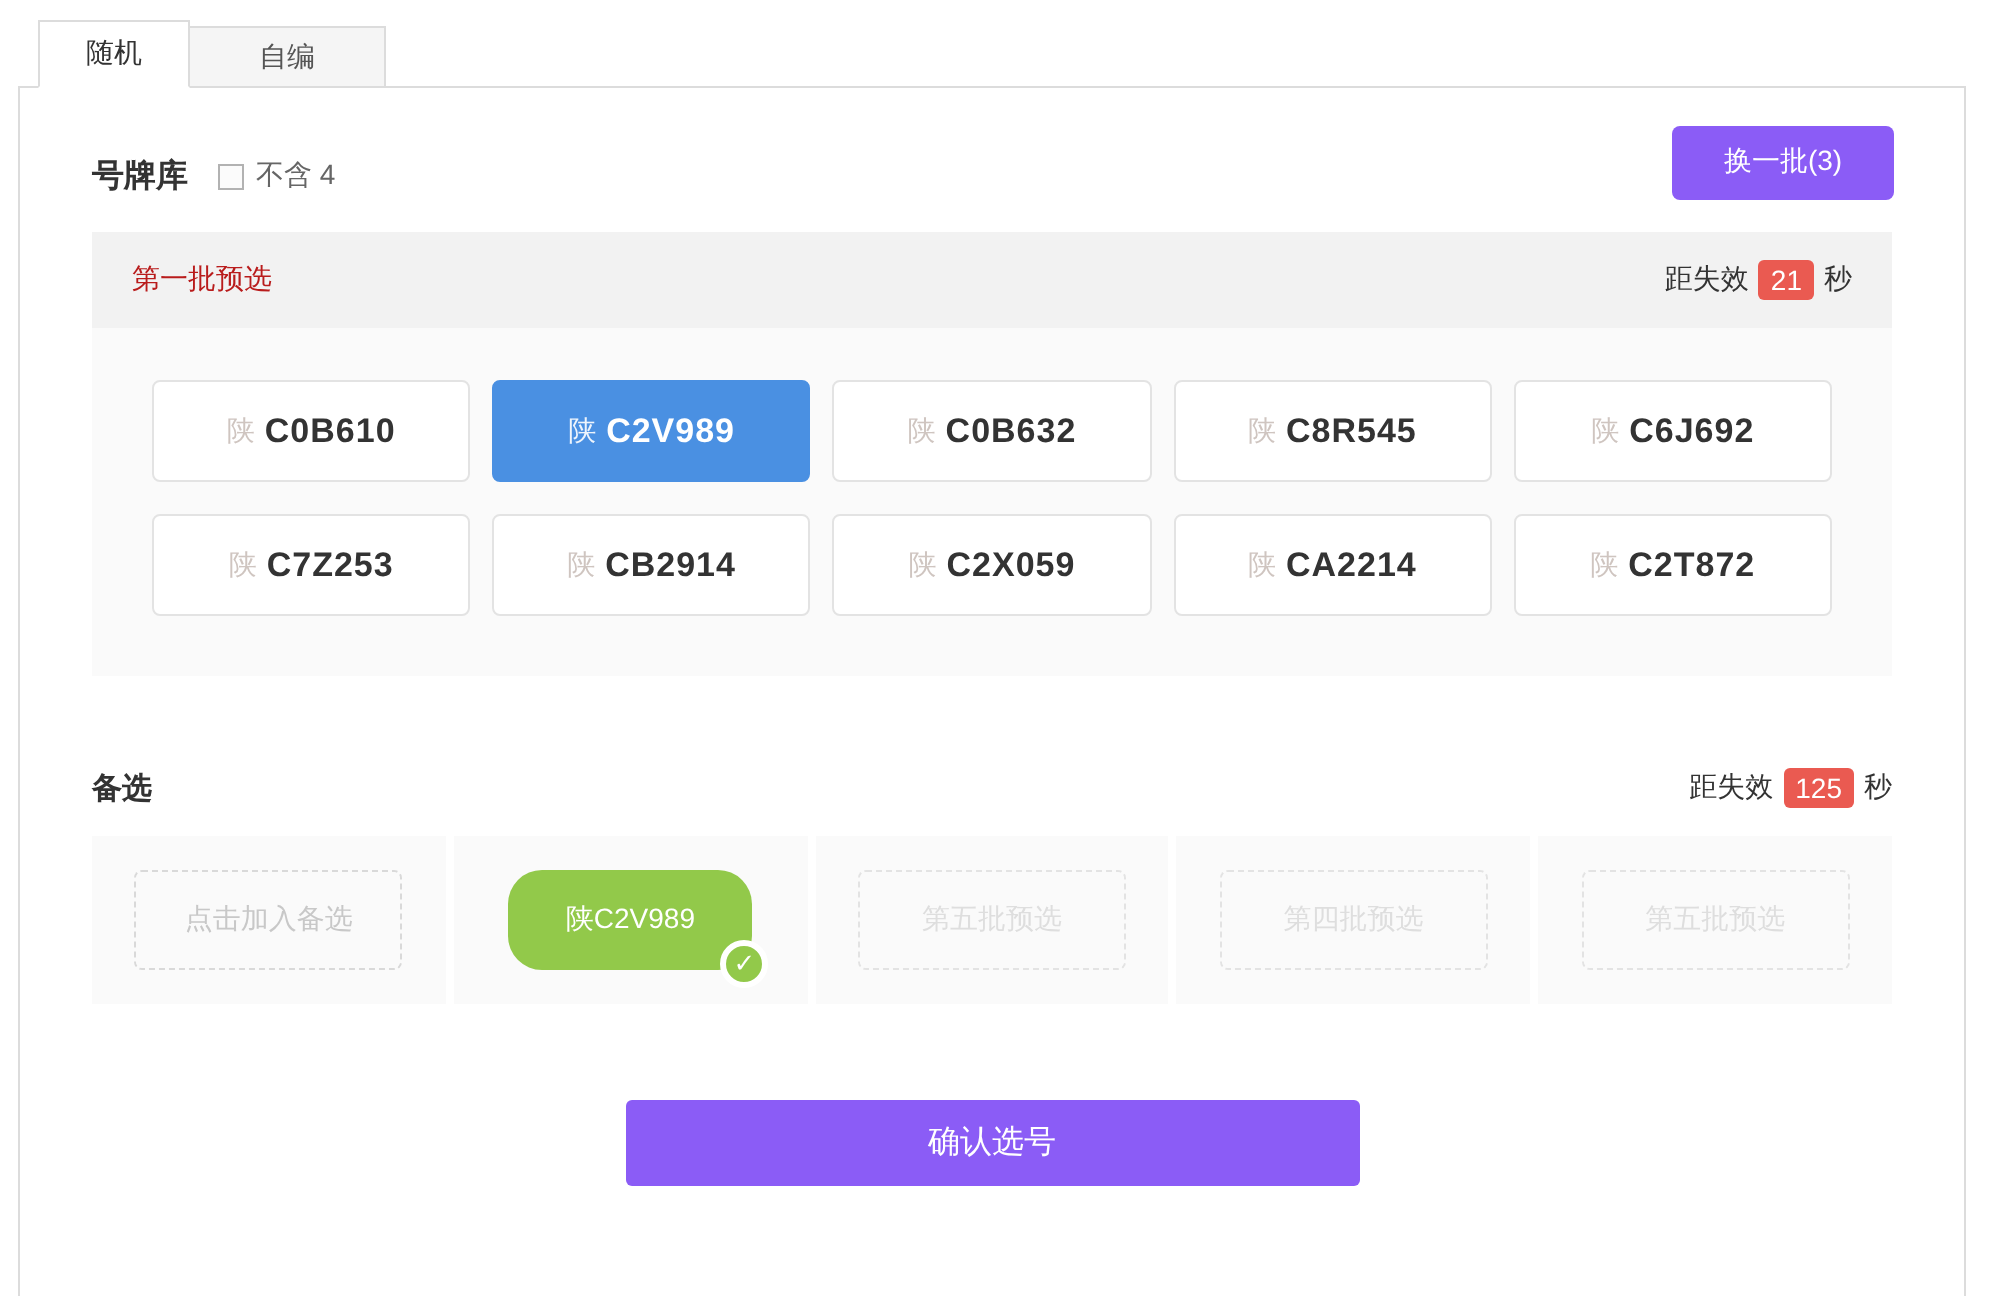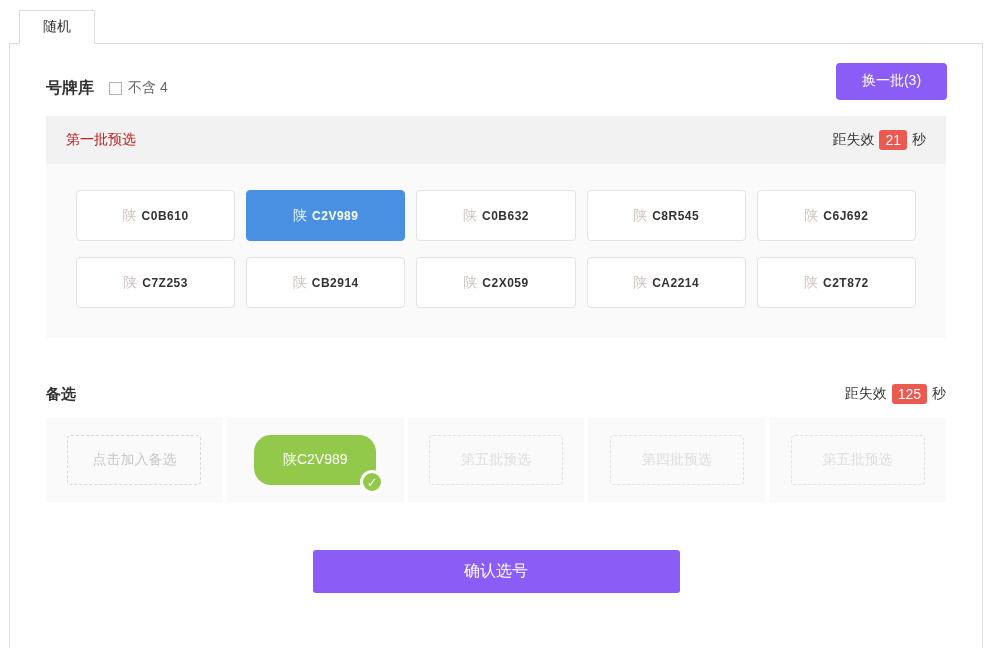--- a/index.html
+++ b/index.html
@@ -33,21 +33,21 @@
     padding:0 20px; }
   .section-title { font-size:14px; color:#b91c1c; }
   .expiry { font-size:14px; color:#333; display:flex; align-items:center; }
   .badge-red { background:#ea5a51; color:#fff; padding:2px 6px; border-radius:3px;
     margin:0 5px; font-size:14px; }
   .section-body { background:#fafafa; padding:26px 30px 30px 30px; }
   .plate-grid { display:grid; grid-template-columns:repeat(5,1fr); gap:16px 11px; }
   .plate { height:51px; background:#fff; border:1px solid #e3e3e3; border-radius:4px;
     display:flex; align-items:center; justify-content:center; cursor:pointer; }
   .plate .pfx { font-size:14px; color:#cfc5c0; margin-right:5px; }
-  .plate .num { font-size:12px; font-weight:bold; color:#333; letter-spacing:.5px; }
+  .plate .num { font-size:17px; font-weight:bold; color:#333; letter-spacing:.5px; }
   .plate.selected { background:#4a90e2; border-color:#4a90e2; }
   .plate.selected .pfx { color:rgba(255,255,255,.9); }
   .plate.selected .num { color:#fff; }
 
   .backup-row { display:flex; align-items:center; margin-top:46px; width:900px; }
   .backup-title { font-size:15px; font-weight:bold; color:#333; }
   .slots { display:flex; margin-top:14px; width:900px; }
   .slot { flex:1; height:84px; background:#fafafa; margin-right:4px;
     display:flex; align-items:center; justify-content:center; position:relative; }
   .slot:last-child { margin-right:0; }
@@ -63,20 +63,21 @@
     font-size:13px; font-weight:bold; display:flex; align-items:center; justify-content:center; }
 
   .confirm-wrap { display:flex; justify-content:center; margin-top:48px; width:900px; }
   .btn-confirm { width:367px; height:43px; font-size:16px; border-radius:3px; }
 </style>
 </head>
 <body>
 
 <div class="tabs">
   <div class="tab active">随机</div>
+  <div class="tab inactive">自编</div>
 </div>
 
 <div class="panel">
 
   <div class="pool-row">
     <span class="pool-label">号牌库</span>
     <span class="filter">
       <span class="checkbox"></span>
       <span class="filter-label">不含 4</span>
     </span>

